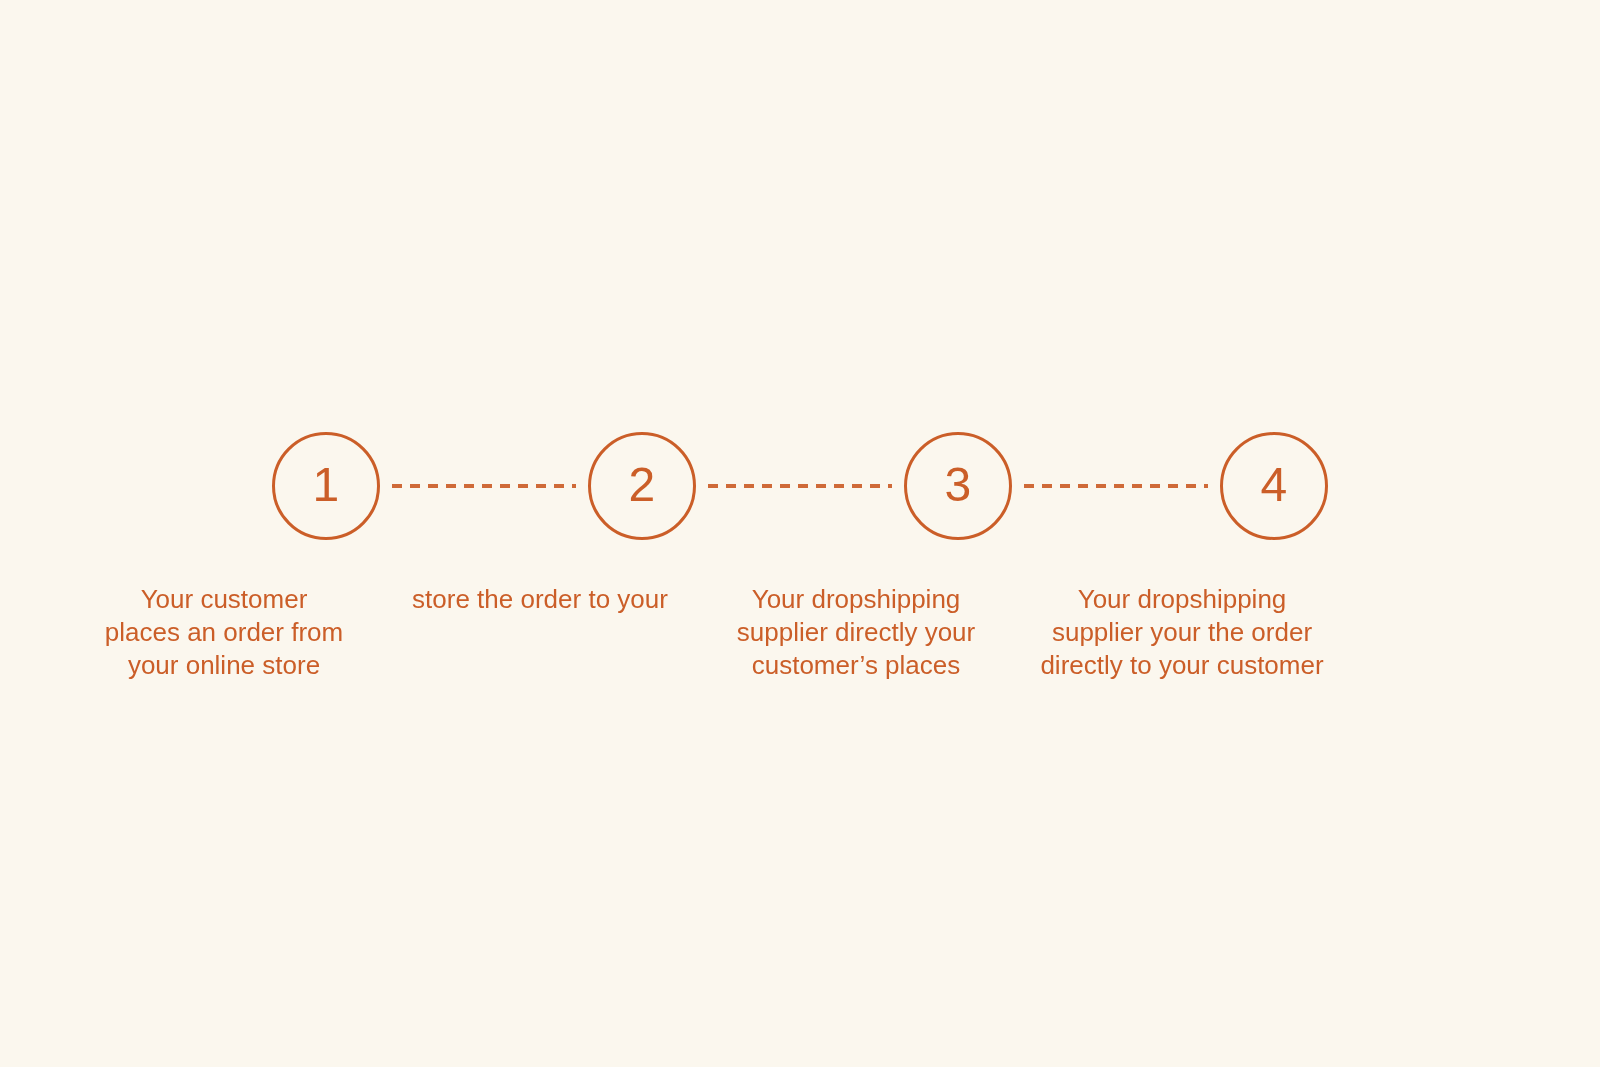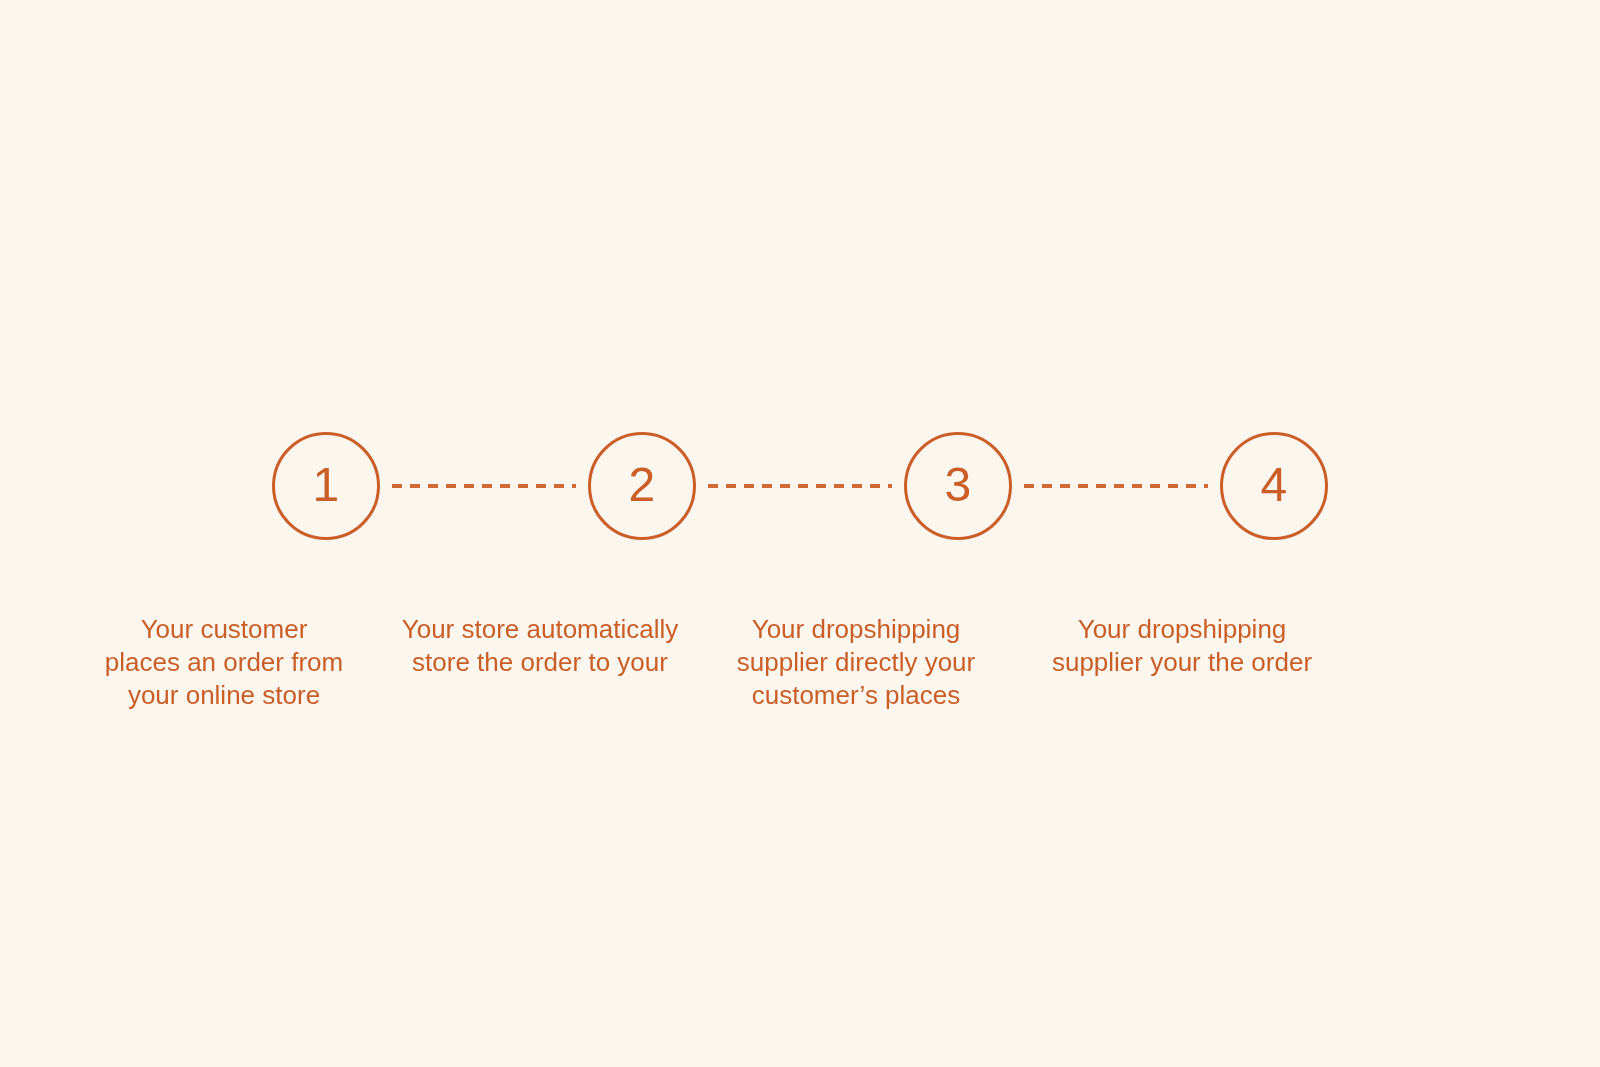--- a/index.html
+++ b/index.html
@@ -84,21 +84,21 @@
     );
     background-size: 18px 4px;
     background-repeat: repeat-x;
     opacity: 0.92;
   }
 
   
   .captions-row {
     position: absolute;
     left: 0;
-    top: 613px;
+    top: 583px;
     width: 1416px;
     display: flex;
     justify-content: center;
     align-items: flex-start;
   }
 
   .caption-cell {
     flex: 0 0 auto;
     width: 316px;
     text-align: center;
@@ -167,30 +167,30 @@
 
   <div class="captions-row">
 
     <div class="caption-cell c1">
       <span class="caption-line">Your customer</span>
       <span class="caption-line">places an order from</span>
       <span class="caption-line">your online store</span>
     </div>
 
     <div class="caption-cell c2">
-      <span class="caption-line">Your store automatically</span>
       <span class="caption-line">store the order to your</span>
     </div>
 
     <div class="caption-cell c3">
       <span class="caption-line">Your dropshipping</span>
       <span class="caption-line">supplier directly your</span>
       <span class="caption-line">customer’s places</span>
     </div>
 
     <div class="caption-cell c4">
       <span class="caption-line">Your dropshipping</span>
       <span class="caption-line">supplier your the order</span>
+      <span class="caption-line">directly to your customer</span>
     </div>
 
   </div>
 
 </div>
 
 </body></html>

